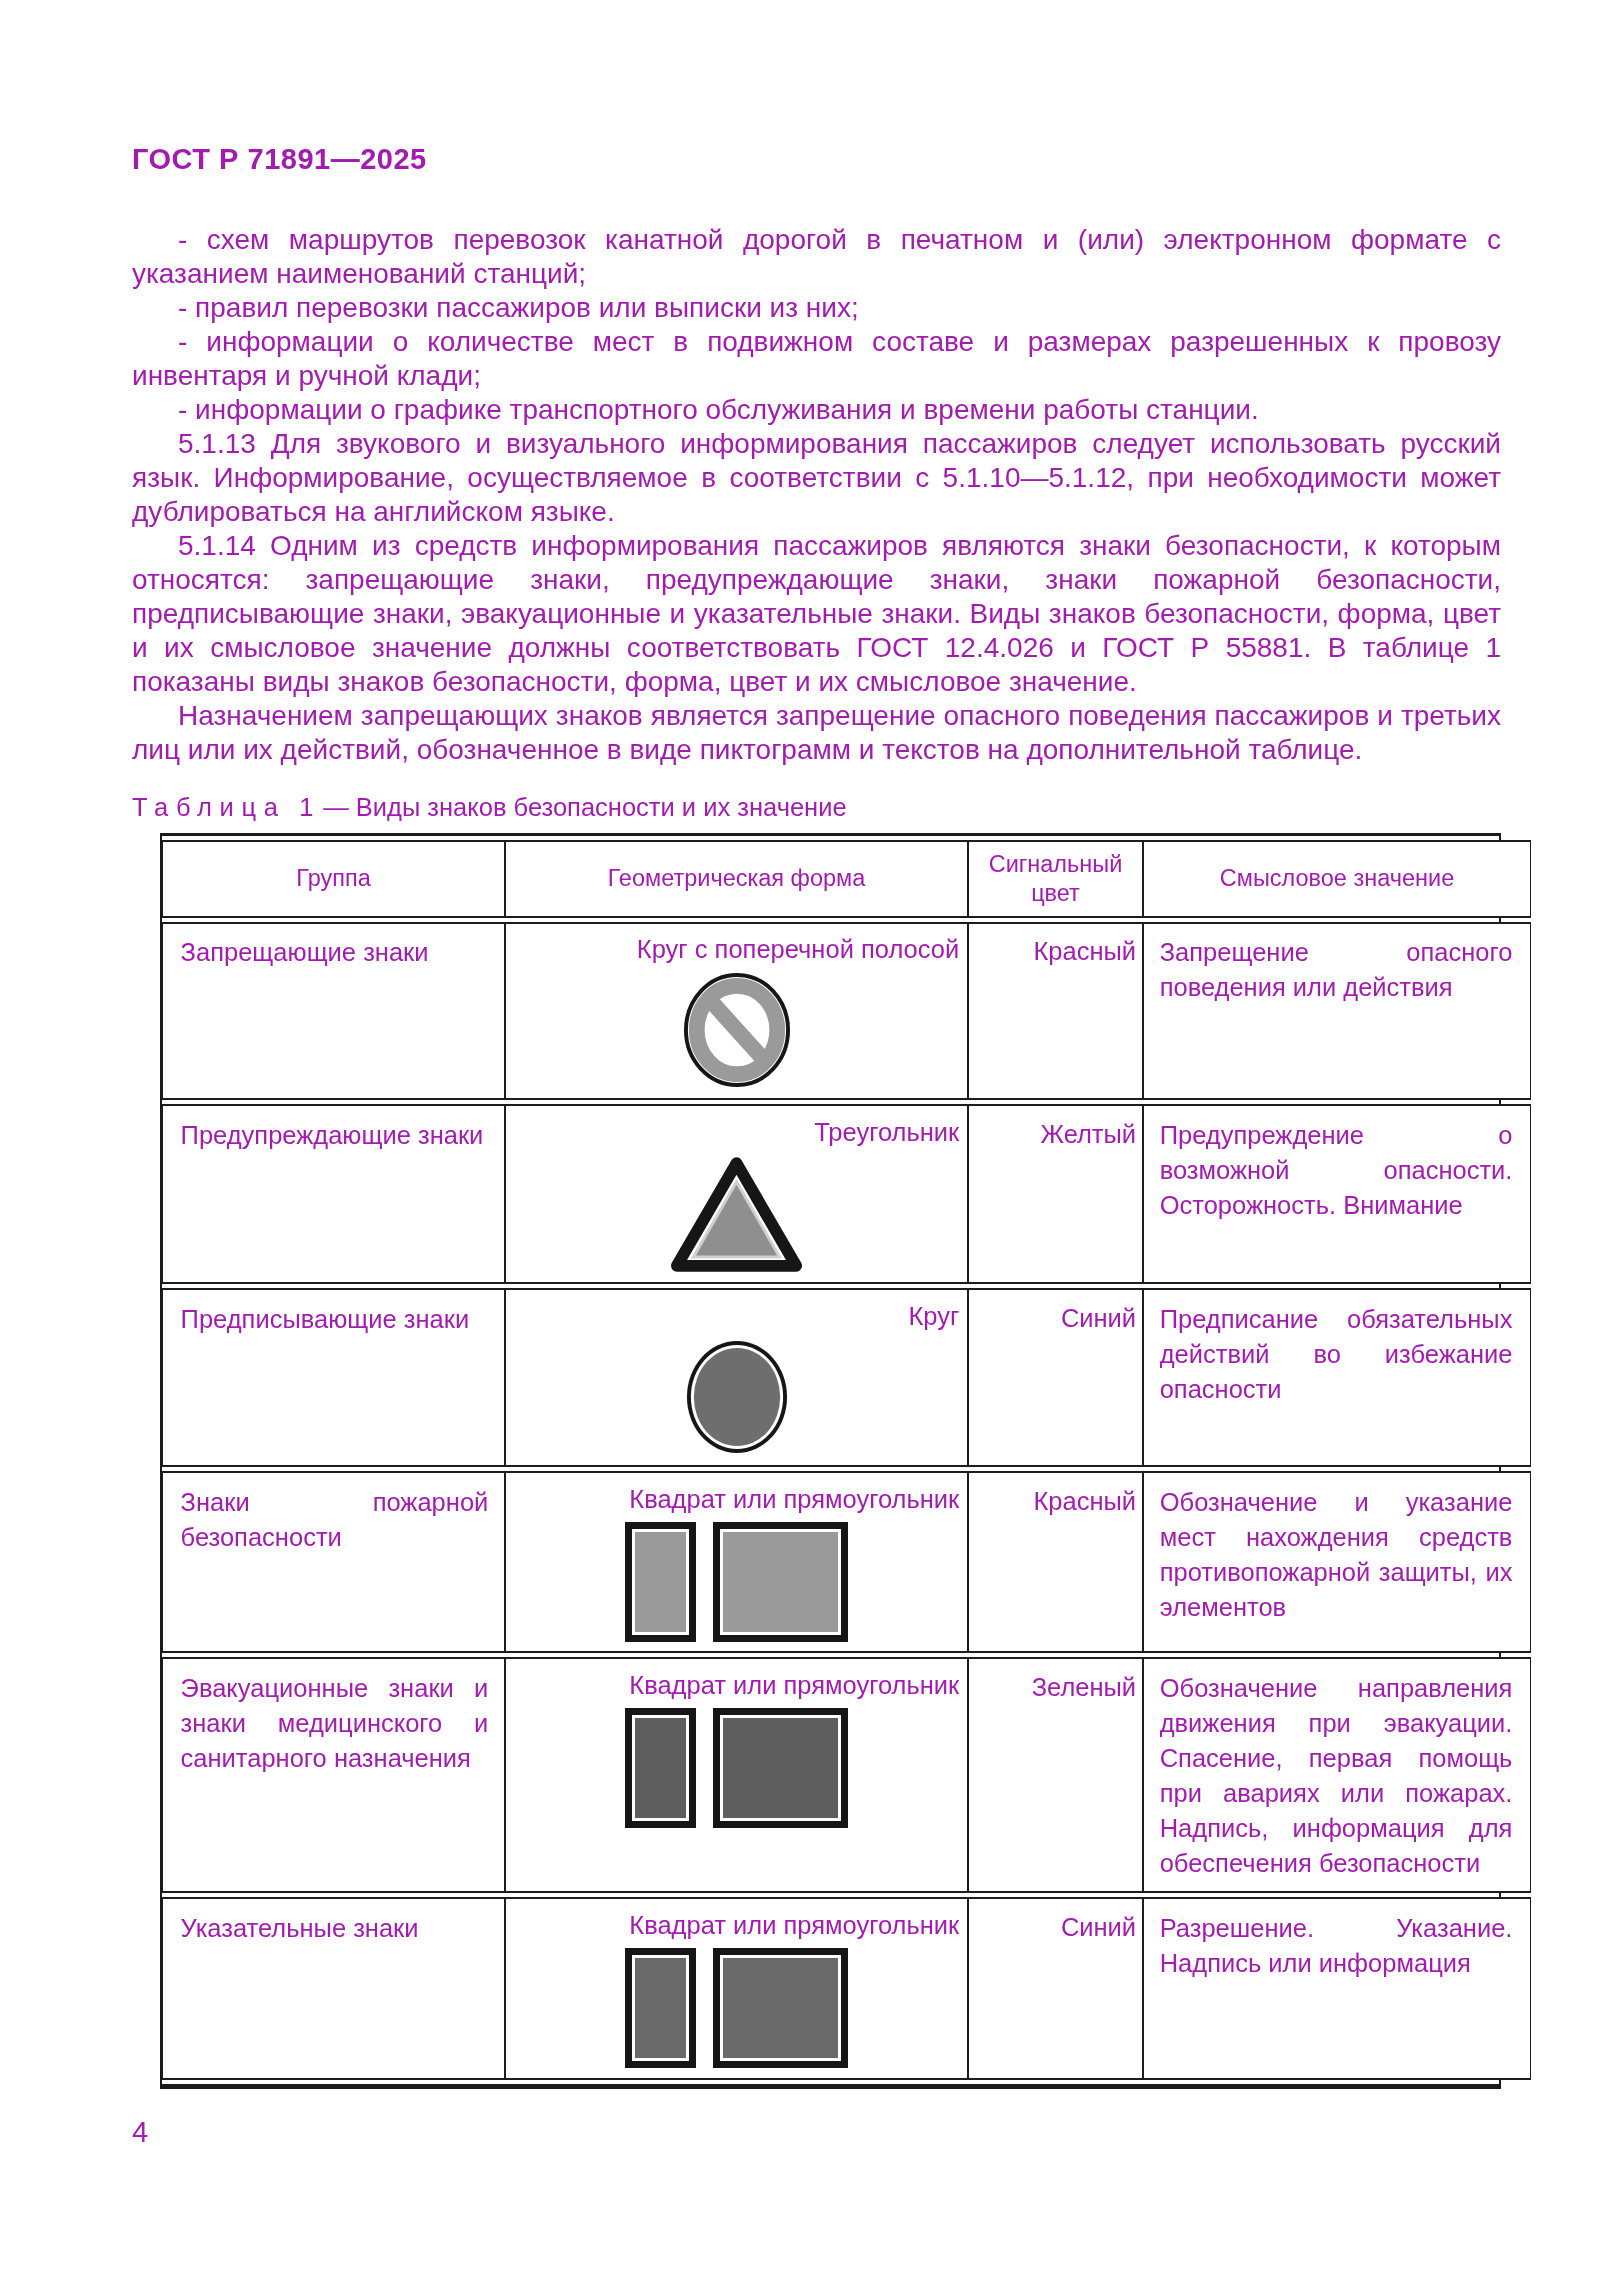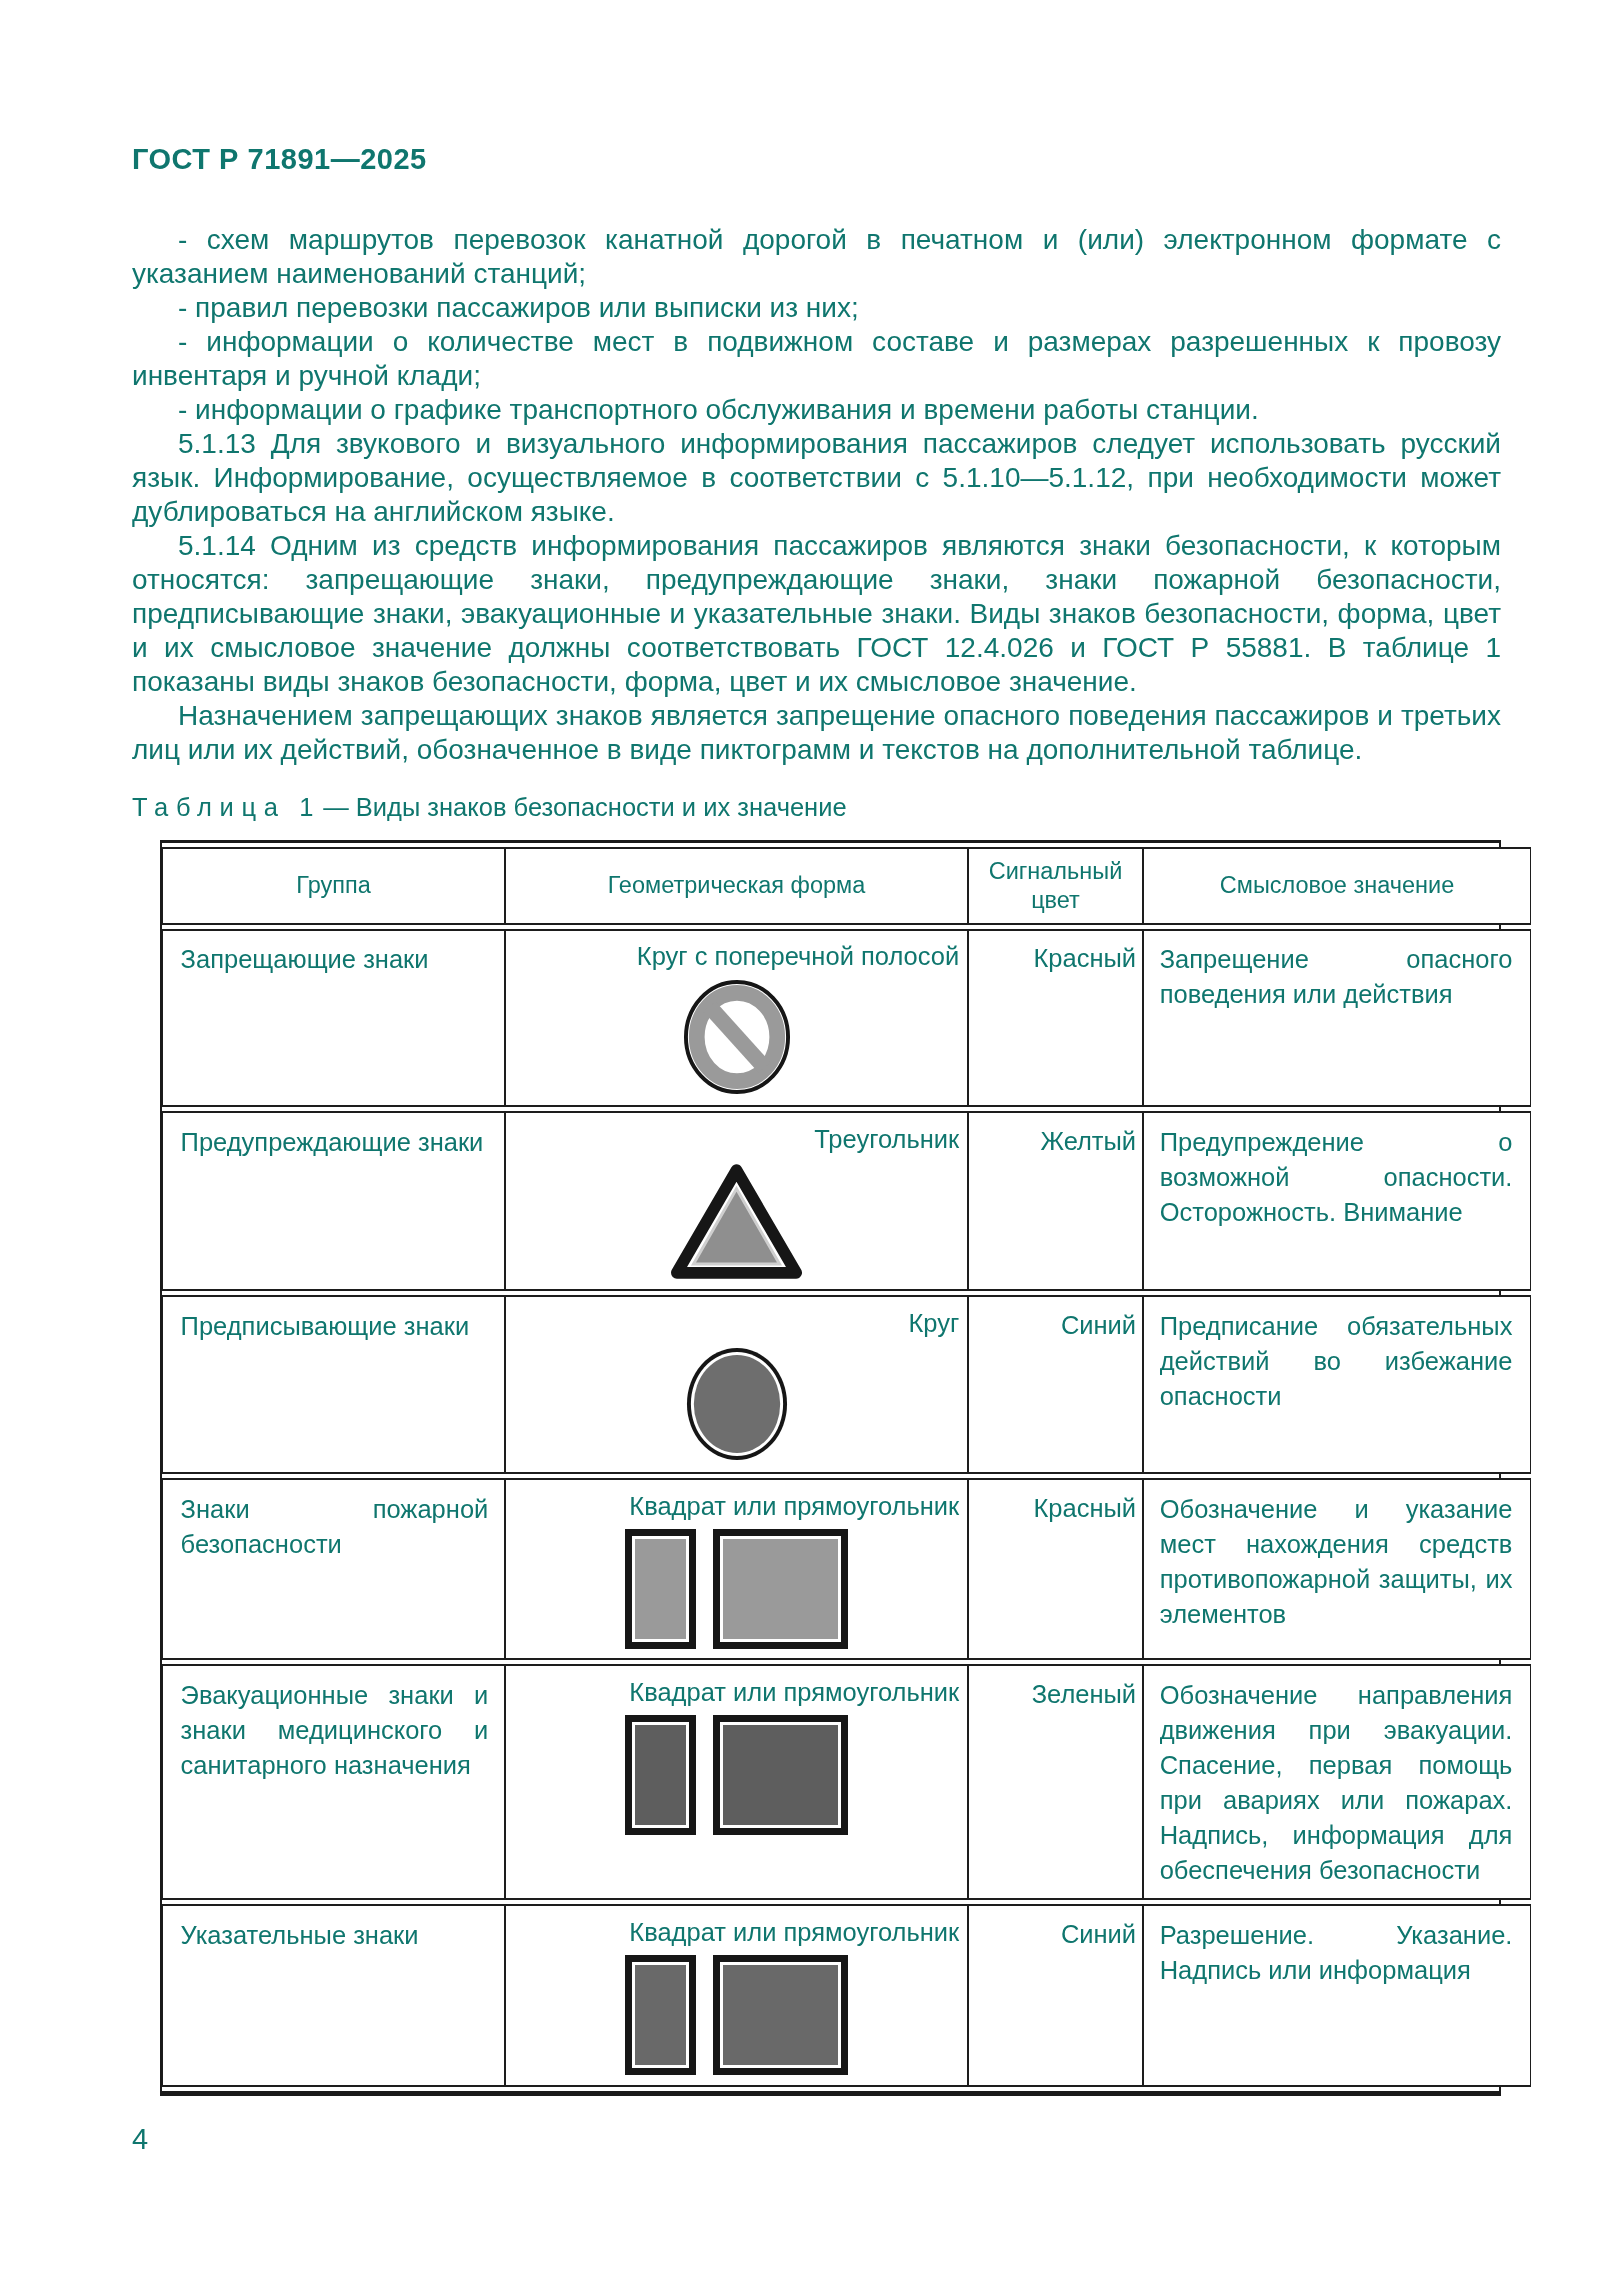--- a/index.html
+++ b/index.html
@@ -3,34 +3,34 @@
 <meta charset="utf-8">
 <style>
   html,body{margin:0;padding:0;background:#ffffff;}
   .page{
     position:relative;
     width:1621px;height:2293px;
     background:#ffffff;
     box-sizing:border-box;
     padding:143px 120px 0 132px;
     font-family:"Liberation Sans", sans-serif;
-    color:#0f766e;
+    color:#a21caf;
   }
   .doc-header{
     font-size:29px;font-weight:bold;letter-spacing:0.5px;margin:0;
   }
   .paragraphs{margin-top:47px;}
   .paragraphs p{
     margin:0;
     font-size:28px;line-height:34px;
     text-align:justify;
     text-indent:46px;
   }
   .caption{
-    margin-top:25.5px;margin-bottom:18px;
+    margin-top:25.5px;margin-bottom:11px;
     font-size:25.5px;
   }
   .cap-word{letter-spacing:0.30em;}
   .cap-num{margin-left:13.7px;margin-right:9.8px;}
   .tbl-wrap{
     border:2px solid #1a1a1a;
     border-top-width:3.9px;
     border-bottom-width:5.9px;
     margin-left:28px;
   }

